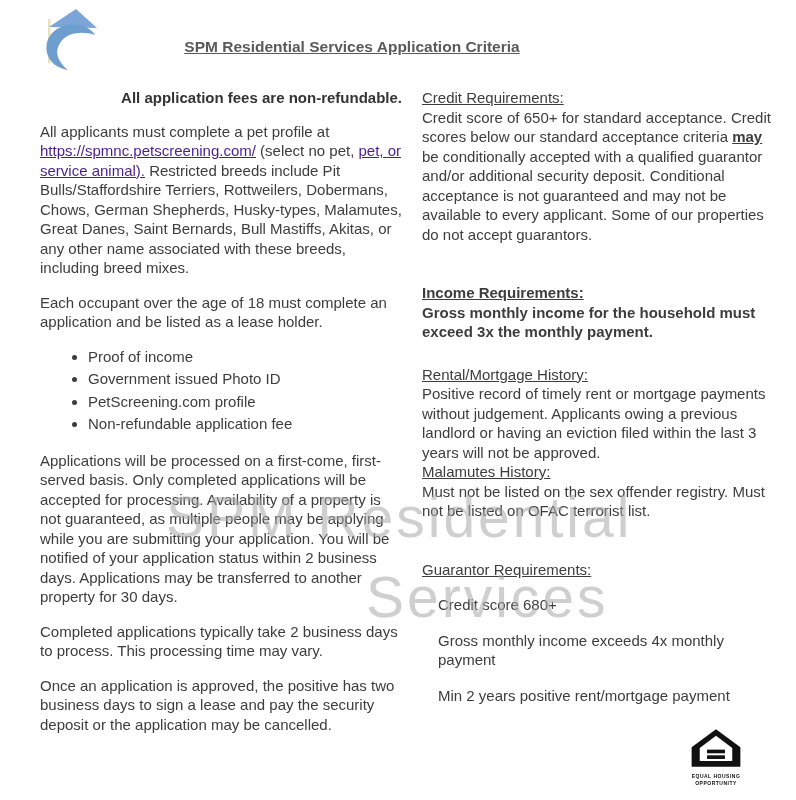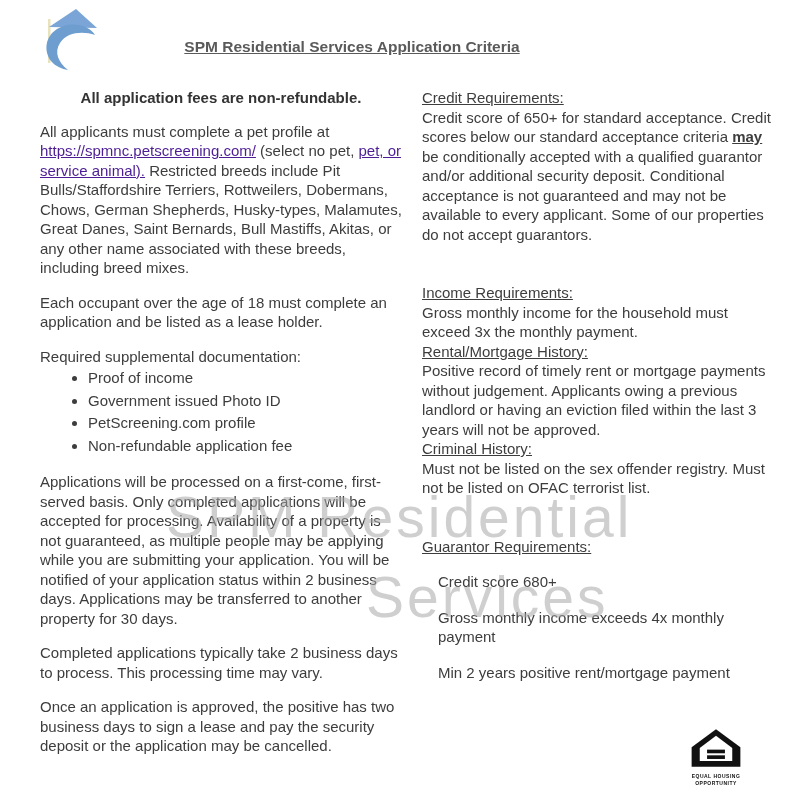--- a/index.html
+++ b/index.html
@@ -33,31 +33,31 @@
   
   .columns{
     position:absolute;top:88px;left:40px;right:22px;
     display:flex;gap:20px;
     font-size:15px;line-height:19.5px;
   }
   .col-left{flex:0 0 362px;width:362px;}
   .col-right{flex:1;min-width:0;}
   p{margin:0 0 15px 0;}
   .center-bold{
-    font-weight:bold;text-align:center;margin-bottom:14px;color:#333333;
+    font-weight:bold;text-align:right;margin-bottom:14px;color:#333333;
   }
   a.link{color:#4c1d95;text-decoration:underline;cursor:pointer;}
   .bold-underline{font-weight:bold;text-decoration:underline;}
   .docs-label{margin-bottom:2px;}
   ul.docs{margin:2px 0 17px 0;padding-left:48px;}
   ul.docs li{margin-bottom:3px;}
   .sec-heading{text-decoration:underline;}
   .sec p{margin-bottom:0;}
   .sec-credit{margin-bottom:39px;}
-  .sec-income{}
+  .sec-income{margin-bottom:23px;font-weight:bold;}
   .sec-rental{}
   .sec-criminal{margin-bottom:39px;}
   .small-note{font-size:13px;line-height:17px;color:#474747;}
   .plain-line{margin:16px;}
   
   .watermark{
     position:absolute;
     font-size:57px;
     letter-spacing:3px;
     color:#a8a8a8;
@@ -92,21 +92,20 @@
   </div>
 
   <h1 class="doc-title">SPM Residential Services Application Criteria</h1>
 
   <div class="columns">
 
     <div class="col-left">
       <p class="center-bold">All application fees are non-refundable.</p>
       <p><span>All applicants must complete a pet profile at </span><a class="link">https://spmnc.petscreening.com/</a><span> (select no pet, </span><a class="link">pet, or service animal).</a><span> Restricted breeds include Pit Bulls/Staffordshire Terriers, Rottweilers, Dobermans, Chows, German Shepherds, Husky-types, Malamutes, Great Danes, Saint Bernards, Bull Mastiffs, Akitas, or any other name associated with these breeds, including breed mixes.</span></p>
       <p>Each occupant over the age of 18 must complete an application and be listed as a lease holder.</p>
-      <p class="docs-label">Required supplemental documentation:</p>
       <ul class="docs">
           <li class="">Proof of income</li>
           <li class="">Government issued Photo ID</li>
           <li class="">PetScreening.com profile</li>
           <li class="">Non-refundable application fee</li>
         </ul>
       <p>Applications will be processed on a first-come, first-served basis. Only completed applications will be accepted for processing. Availability of a property is not guaranteed, as multiple people may be applying while you are submitting your application. You will be notified of your application status within 2 business days. Applications may be transferred to another property for 30 days.</p>
       <p>Completed applications typically take 2 business days to process. This processing time may vary.</p>
       <p>Once an application is approved, the positive has two business days to sign a lease and pay the security deposit or the application may be cancelled.</p>
     </div>
@@ -122,21 +121,21 @@
         <div class="sec-heading">Income Requirements:</div>
         <p>Gross monthly income for the household must exceed 3x the monthly payment.</p>
       </div>
 
       <div class="sec sec-rental">
         <div class="sec-heading">Rental/Mortgage History:</div>
         <p>Positive record of timely rent or mortgage payments without judgement. Applicants owing a previous landlord or having an eviction filed within the last 3 years will not be approved.</p>
       </div>
 
       <div class="sec sec-criminal">
-        <div class="sec-heading">Criminal History:</div>
+        <div class="sec-heading">Malamutes History:</div>
         <p>Must not be listed on the sex offender registry. Must not be listed on OFAC terrorist list.</p>
       </div>
 
       <div class="sec sec-guarantor">
         <div class="sec-heading">Guarantor Requirements:</div>
         <div>
             <div class="plain-line">Credit score 680+</div>
             <div class="plain-line">Gross monthly income exceeds 4x monthly payment</div>
             <div class="plain-line">Min 2 years positive rent/mortgage payment</div>
           </div>

